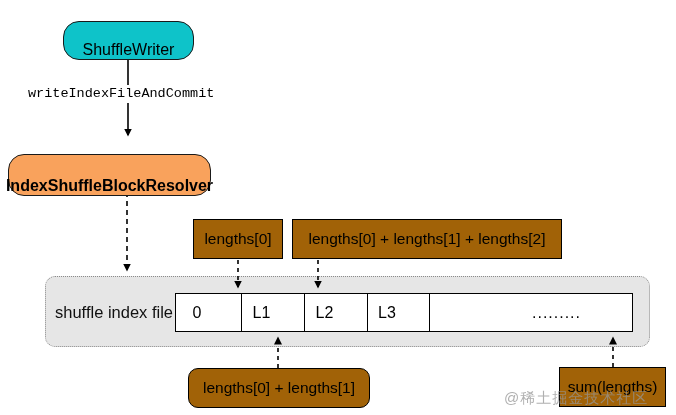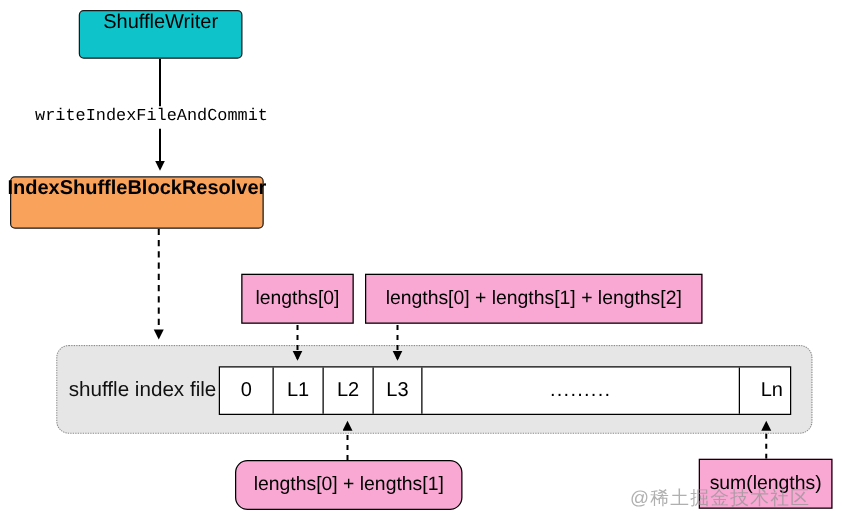--- a/index.html
+++ b/index.html
@@ -18,26 +18,27 @@
     position: absolute;
     left: 0; top: 0;
     width: 676px; height: 415px;
     pointer-events: none;
     z-index: 2;
   }
 
   .node {
     position: absolute;
     display: flex;
-    align-items: flex-start;
+    align-items: flex-end;
     justify-content: center;
     border: 1.6px solid #1a1a1a;
-    border-radius: 4px;
+    border-radius: 16px;
     color: #000;
     z-index: 3;
+    margin-top: 13px;
   }
   .node.writer {
     left: 63px; top: 8px;
     width: 131px; height: 39px;
     background: var(--writer-bg, #0ec3c9);
     font-size: 16px;
   }
   .node.resolver {
     left: 8px; top: 141px;
     width: 203px; height: 42px;
@@ -89,34 +90,34 @@
     z-index: 3;
   }
   .cell {
     display: flex;
     align-items: center;
     justify-content: center;
     font-size: 16px;
     color: #000;
     flex: 0 0 auto;
   }
-  .cell + .cell { border-left: 1.6px solid #000; }
+  .cell + .cell { border-left: 1.6px solid #000; margin-left: 23px; }
   .cell.c0  { width: 42px; }
   .cell.c1  { width: 40px; }
   .cell.c2  { width: 40px; }
   .cell.c3  { width: 39px; }
   .cell.c4  { width: 254px; letter-spacing: 1px; }
   .cell.c5  { width: 52px; }
 
   .ann-box {
     position: absolute;
     display: flex;
     align-items: center;
     justify-content: center;
-    background: #f9a8d4;
+    background: #a16207;
     border: 1.5px solid #000;
     font-size: 15.5px;
     color: #000;
     z-index: 3;
     white-space: nowrap;
   }
   .ann-box.lengths0   { left: 193px; top: 219px; width: 90px;  height: 40px; }
   .ann-box.lengths012 { left: 292px; top: 219px; width: 270px; height: 40px; }
   .ann-box.lengths01  { left: 188px; top: 368px; width: 182px; height: 40px; border-radius: 10px; }
   .ann-box.sum        { left: 559px; top: 367px; width: 107px; height: 40px; }

